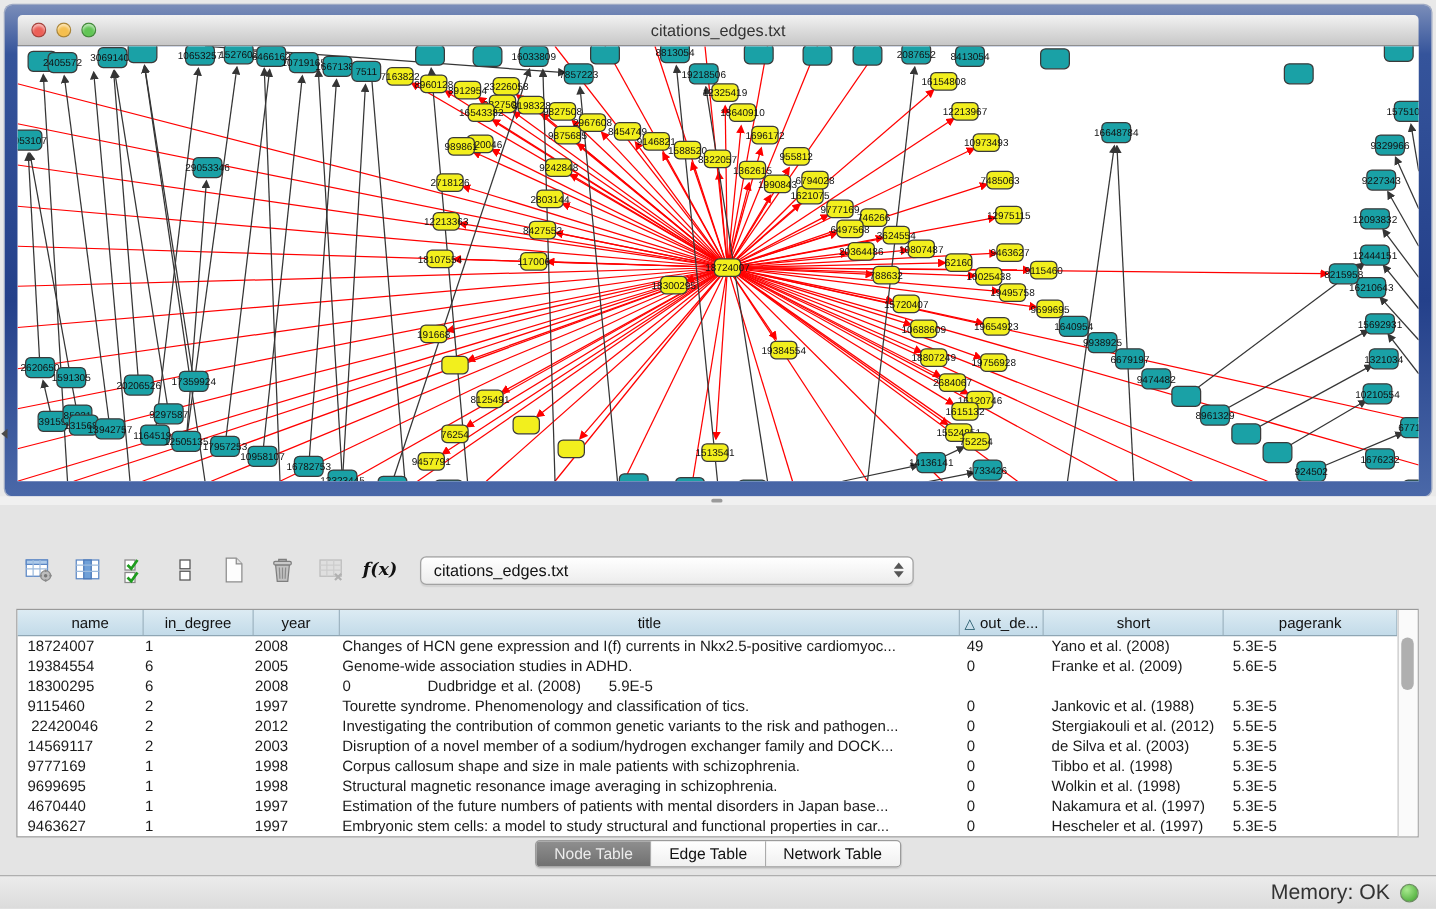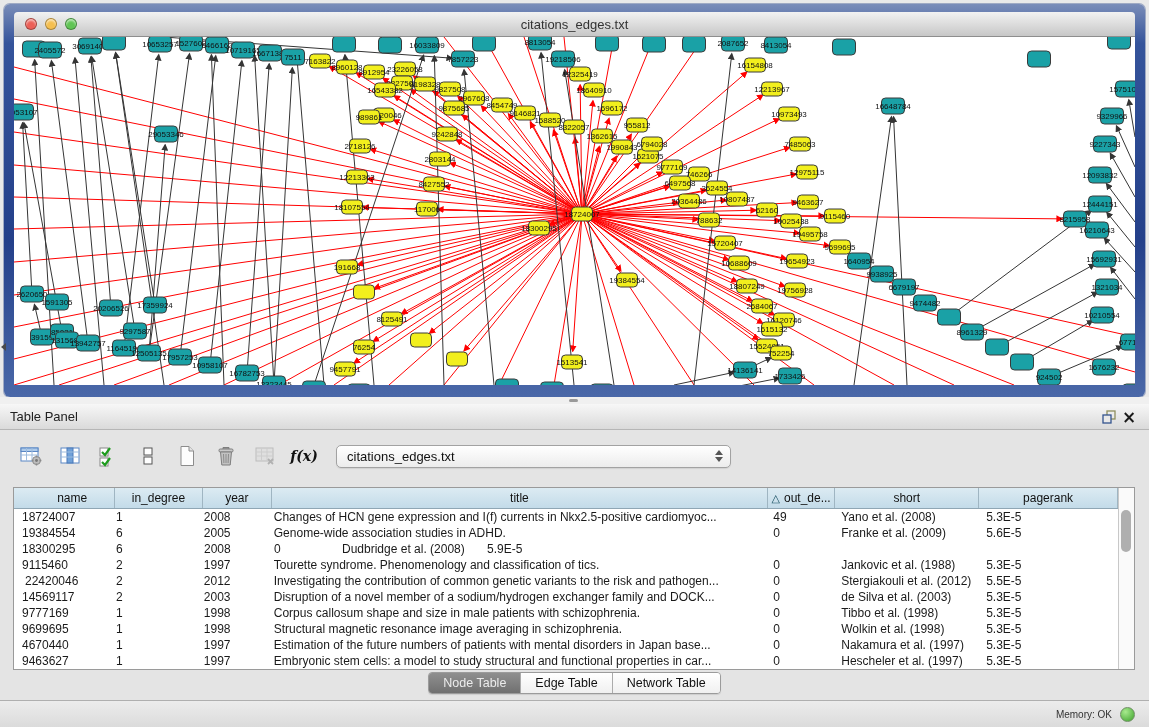--- a/index.html
+++ b/index.html
@@ -69,21 +69,21 @@
   .tabs{position:absolute;left:0;right:0;top:268px;display:flex;justify-content:center;}
   .seg{display:flex;border:1px solid #9B9B9B;border-radius:4px;overflow:hidden;height:20px;
        box-shadow:0 1px 1px rgba(0,0,0,.1);}
   .seg-item{padding:0 14px;font-size:12.5px;display:flex;align-items:center;border-right:1px solid #ABABAB;
             color:#111;background:linear-gradient(#FFFFFF,#F0F0F0);cursor:pointer;}
   .seg-item:last-child{border-right:none;}
   .seg-item.active{background:linear-gradient(#8F8F8F,#707070);color:#ECECEC;}
   
   .statusbar{position:absolute;top:700px;left:0;width:1149px;height:27px;box-sizing:border-box;
              background:linear-gradient(#ECECEC,#DBDBDB);border-top:1px solid #AFAFAF;
-             display:flex;align-items:center;justify-content:flex-end;padding-right:14px;font-size:10px;color:#333;}
+             display:flex;align-items:center;justify-content:flex-end;padding-right:14px;font-size:17px;color:#333;}
   .orb{width:13px;height:13px;border-radius:50%;margin-left:8px;border:1px solid #6E8F63;
        background:radial-gradient(circle at 35% 30%,#A8EA8E,#3DA22C);}
   
   .collapse-arrow{position:absolute;left:1px;top:343px;width:0;height:0;
     border-top:4px solid transparent;border-bottom:4px solid transparent;border-right:5px solid #4A4A4A;}
 </style>
 </head>
 <body>
 
 <div class="graph-frame">
@@ -523,31 +523,20 @@
   </div>
 </div>
 
 <div class="collapse-arrow"></div>
 
 <div class="divider">
     <div class="grip"></div>
   </div>
 
 <div class="table-panel">
-  <div class="tp-header">
-    <span>Table Panel</span>
-    <span class="spacer"></span>
-    <span class="tp-icon">
-      <svg width="16" height="16" viewBox="0 0 16 16">
-        <rect x="6" y="2" width="8" height="8" fill="none" stroke="#8F8F5E" stroke-width="1.3"></rect>
-        <rect x="2" y="6" width="8" height="8" fill="#E9E9E9" stroke="#33538E" stroke-width="1.3"></rect>
-      </svg>
-    </span>
-    <span class="tp-icon tp-close">×</span>
-  </div>
 
   <div class="toolbar">
     <span class="tb-btn">
       <svg width="24" height="24" viewBox="0 0 24 24">
         <rect x="2" y="4" width="17" height="13" fill="#fff" stroke="#5B87C5"></rect>
         <rect x="2" y="4" width="17" height="3.5" fill="#AECBEA" stroke="#5B87C5"></rect>
         <path d="M2 11 h17 M7.5 4 v13 M13 4 v13" stroke="#9DBBDD" fill="none"></path>
         <circle cx="17.5" cy="16.5" r="4" fill="#BDBDBD" stroke="#8A8A8A"></circle>
         <circle cx="17.5" cy="16.5" r="1.4" fill="#777"></circle>
         <path d="M17.5 11.6 v2 M17.5 19.4 v2 M12.6 16.5 h2 M20.4 16.5 h2" stroke="#8A8A8A" stroke-width="1.4"></path>

